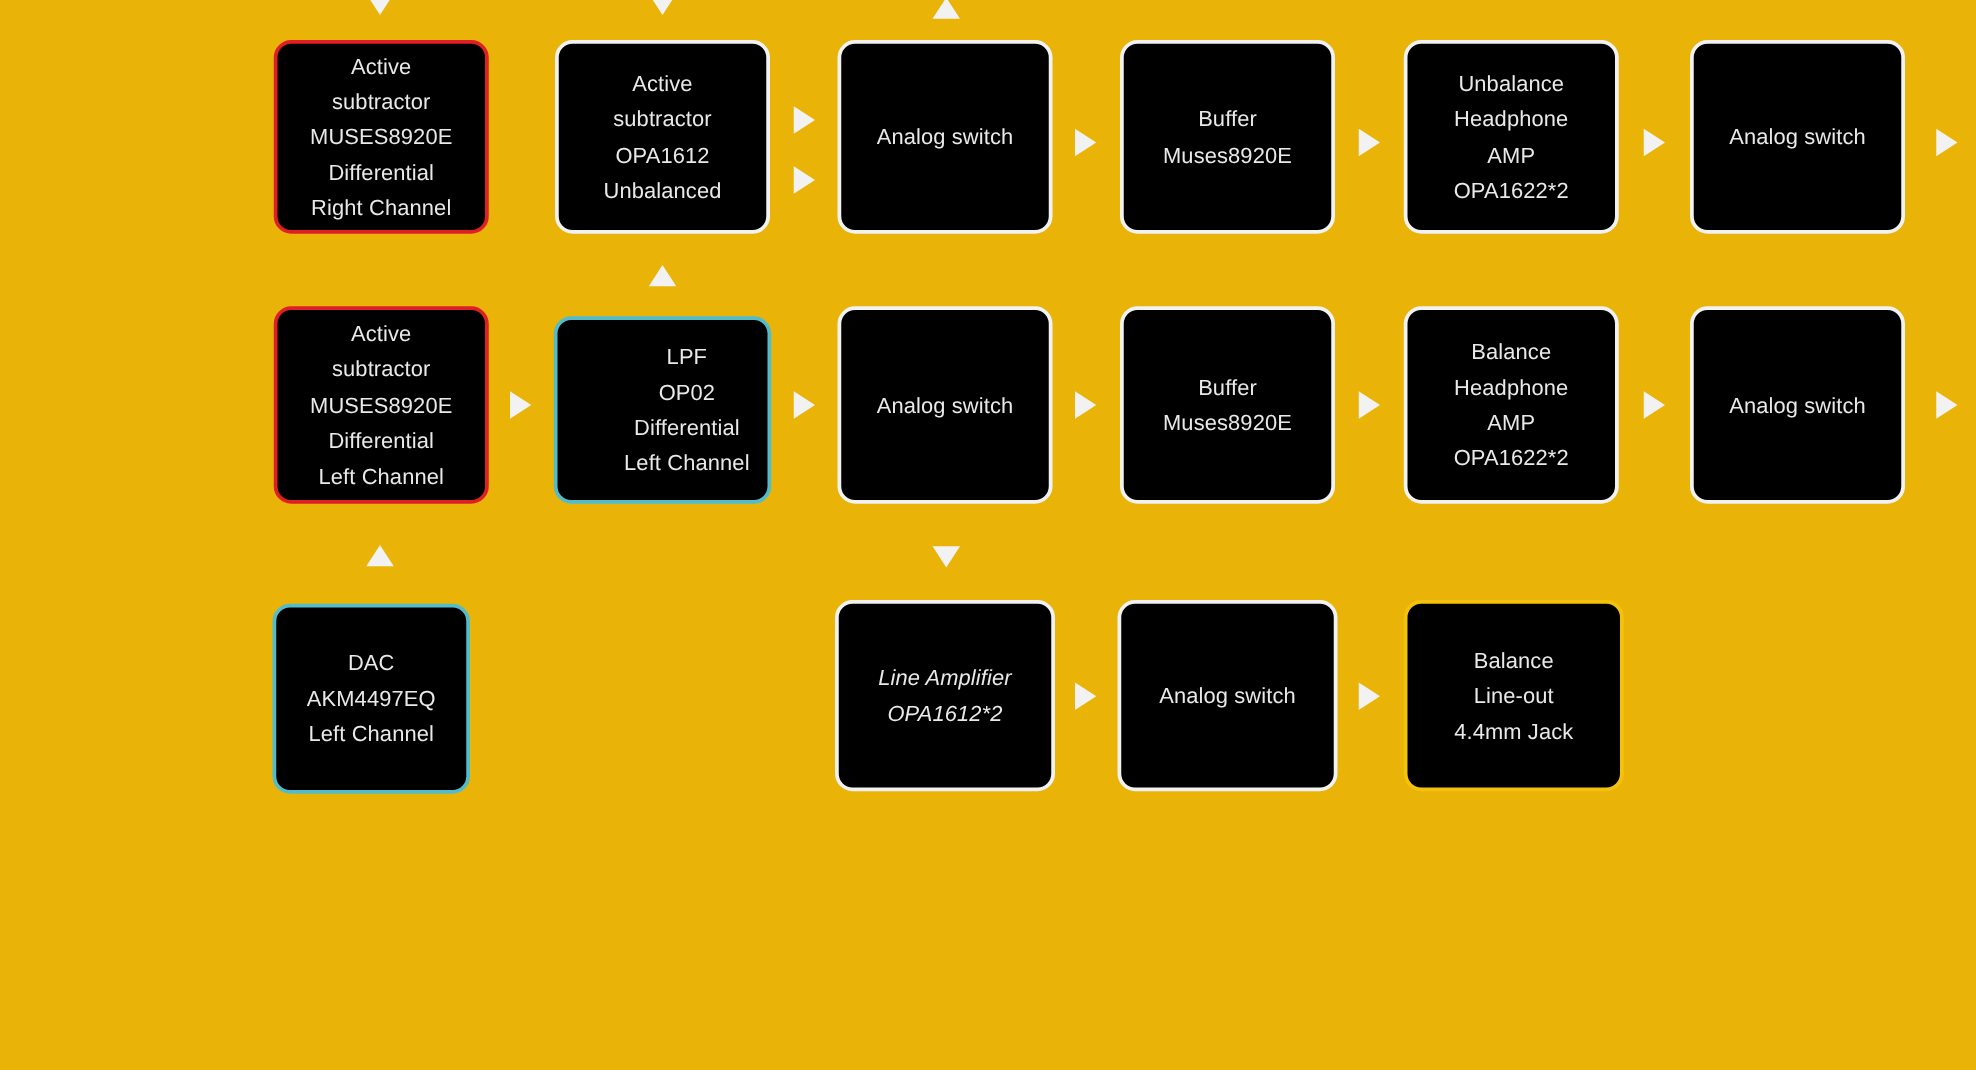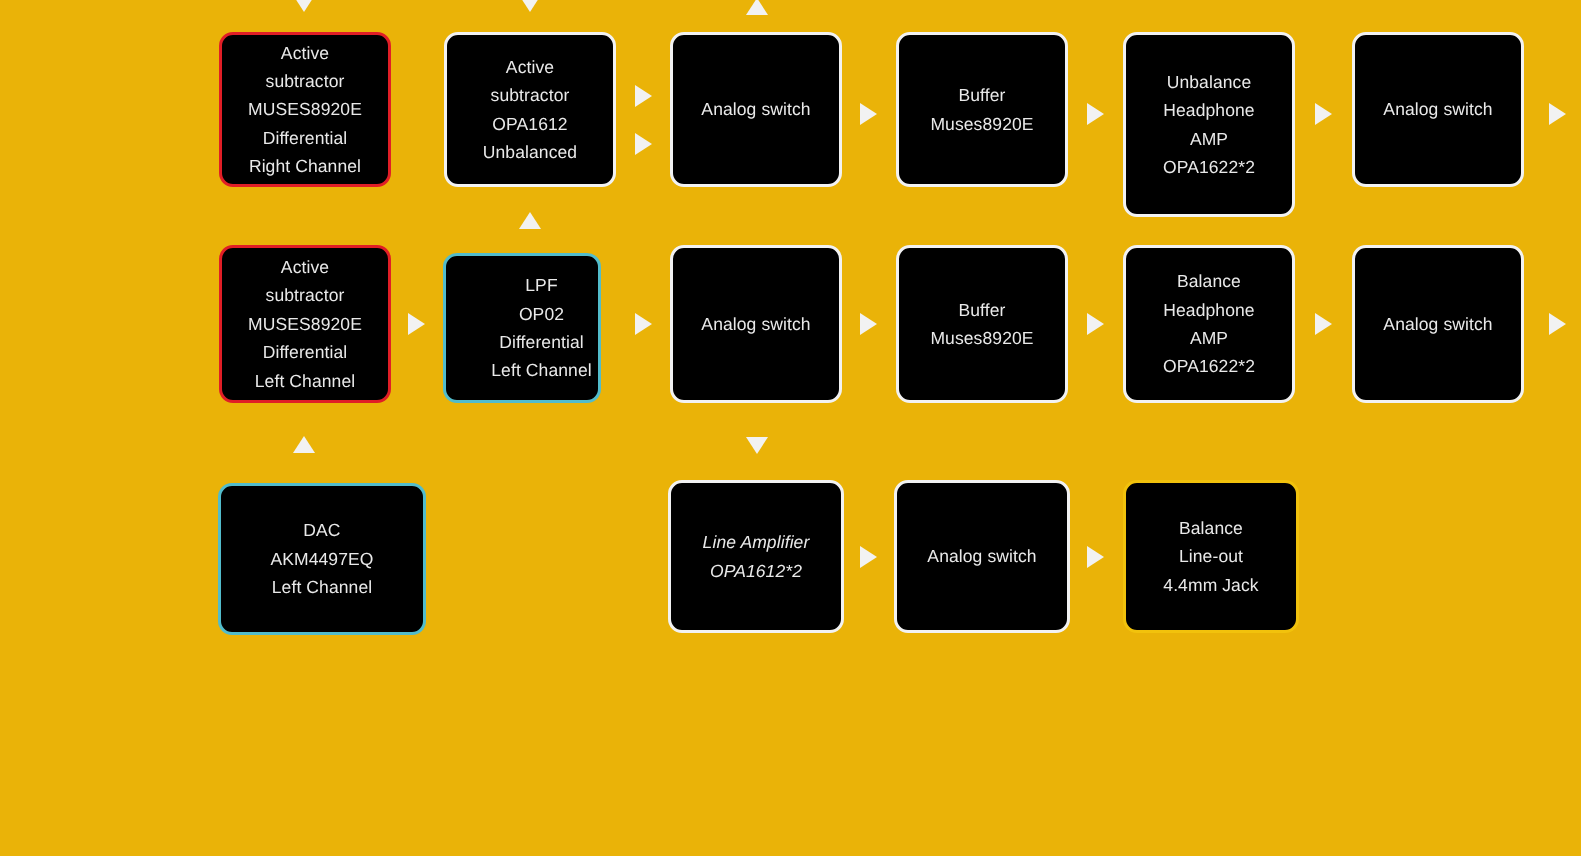--- a/index.html
+++ b/index.html
@@ -87,42 +87,42 @@
 
   <div class="block white" style="left:670px; top:32px; width:172px; height:155px;">Analog switch</div>
 
   <div class="arrow right" style="left:860px; top:103px;"></div>
 
   <div class="block white" style="left:896px; top:32px; width:172px; height:155px;">Buffer
 Muses8920E</div>
 
   <div class="arrow right" style="left:1087px; top:103px;"></div>
 
-  <div class="block white" style="left:1123px; top:32px; width:172px; height:185px;">Unbalance
+  <div class="block white" style="left:1123px; top:32px; width:172px; height:155px;">Unbalance
 Headphone
 AMP
 OPA1622*2</div>
 
   <div class="arrow right" style="left:1315px; top:103px;"></div>
 
   <div class="block white" style="left:1352px; top:32px; width:172px; height:155px;">Analog switch</div>
 
   <div class="arrow right" style="left:1549px; top:103px;"></div>
 
   <div class="arrow up" style="left:519px; top:212px;"></div>
 
   <div class="block red" style="left:219px; top:245px; width:172px; height:158px;">Active
 subtractor
 MUSES8920E
 Differential
 Left Channel</div>
 
   <div class="arrow right" style="left:408px; top:313px;"></div>
 
-  <div class="block cyan" style="left:443px; top:253px; width:158px; height:150px;padding-left:45px;">LPF
+  <div class="block cyan" style="left:443px; top:253px; width:174px; height:150px;padding-left:45px;">LPF
 OP02
 Differential
 Left Channel</div>
 
   <div class="arrow right" style="left:635px; top:313px;"></div>
 
   <div class="block white" style="left:670px; top:245px; width:172px; height:158px;">Analog switch</div>
 
   <div class="arrow right" style="left:860px; top:313px;"></div>
 
@@ -138,21 +138,21 @@
 
   <div class="arrow right" style="left:1315px; top:313px;"></div>
 
   <div class="block white" style="left:1352px; top:245px; width:172px; height:158px;">Analog switch</div>
 
   <div class="arrow right" style="left:1549px; top:313px;"></div>
 
   <div class="arrow up" style="left:293px; top:436px;"></div>
   <div class="arrow down" style="left:746px; top:437px;"></div>
 
-  <div class="block cyan" style="left:218px; top:483px; width:208px; height:152px;">DAC
+  <div class="block cyan" style="left:218px; top:483px; width:158px; height:152px;">DAC
 AKM4497EQ
 Left Channel</div>
 
   <div class="block white" style="left:668px; top:480px; width:176px; height:153px;font-style:italic;">Line Amplifier
 OPA1612*2</div>
 
   <div class="arrow right" style="left:860px; top:546px;"></div>
 
   <div class="block white" style="left:894px; top:480px; width:176px; height:153px;">Analog switch</div>
 

